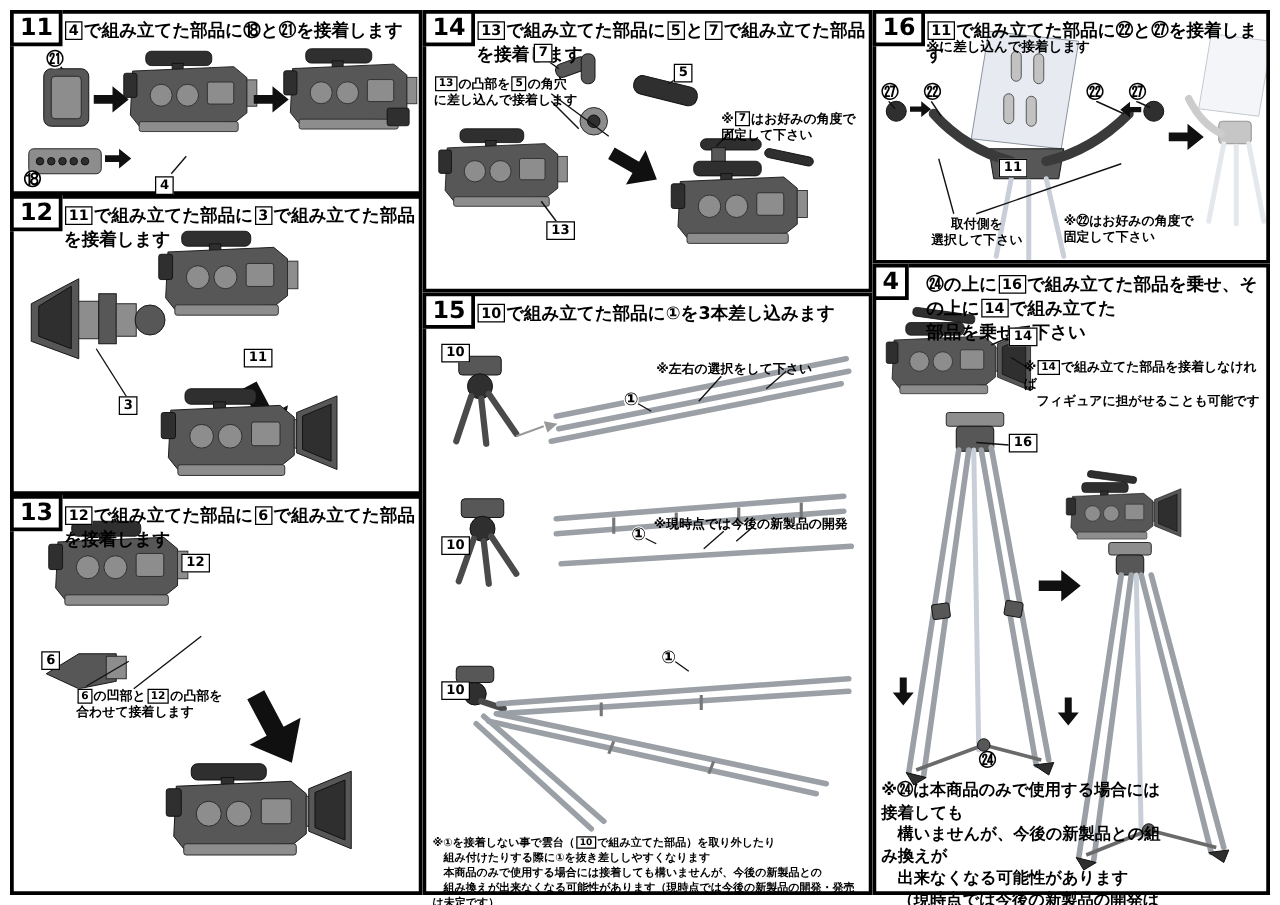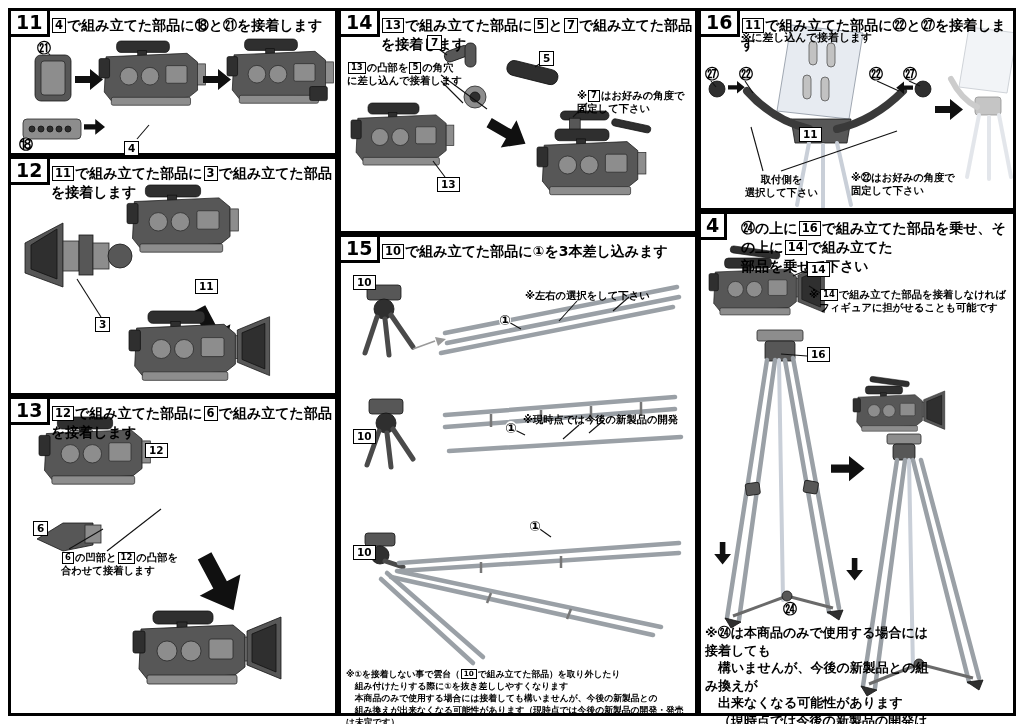--- a/index.html
+++ b/index.html
@@ -370,17 +370,17 @@
         <circle cx="66" cy="278" r="5" class="g2"></circle>
         <polygon points="8,300 24,304 14,310" class="g1"></polygon>
         <polygon points="114,296 130,294 126,304" class="g1"></polygon>
       </g>
     </svg>
     <div class="pnum">4</div>
     <div class="phead">㉔の上に<span class="bx">16</span>で組み立てた部品を乗せ、その上に<span class="bx">14</span>で組み立てた<br>部品を乗せて下さい</div>
     <span class="plbx" style="left:106px;top:48px">14</span>
     <span class="plbx" style="left:106px;top:133px">16</span>
     <span class="plc" style="left:82px;top:388px">㉔</span>
-    <div class="note" style="left:108px;top:74px">※<span class="bx">14</span>で組み立てた部品を接着しなければ<br>　フィギュアに担がせることも可能です</div>
+    <div class="note" style="left:118px;top:74px">※<span class="bx">14</span>で組み立てた部品を接着しなければ<br>　フィギュアに担がせることも可能です</div>
     <div class="footnote" style="left:4px;top:410px;width:230px">※㉔は本商品のみで使用する場合には接着しても<br>　構いませんが、今後の新製品との組み換えが<br>　出来なくなる可能性があります<br>　（現時点では今後の新製品の開発は未定です）</div>
   </section>
 
 </div>
 
 </body></html>

